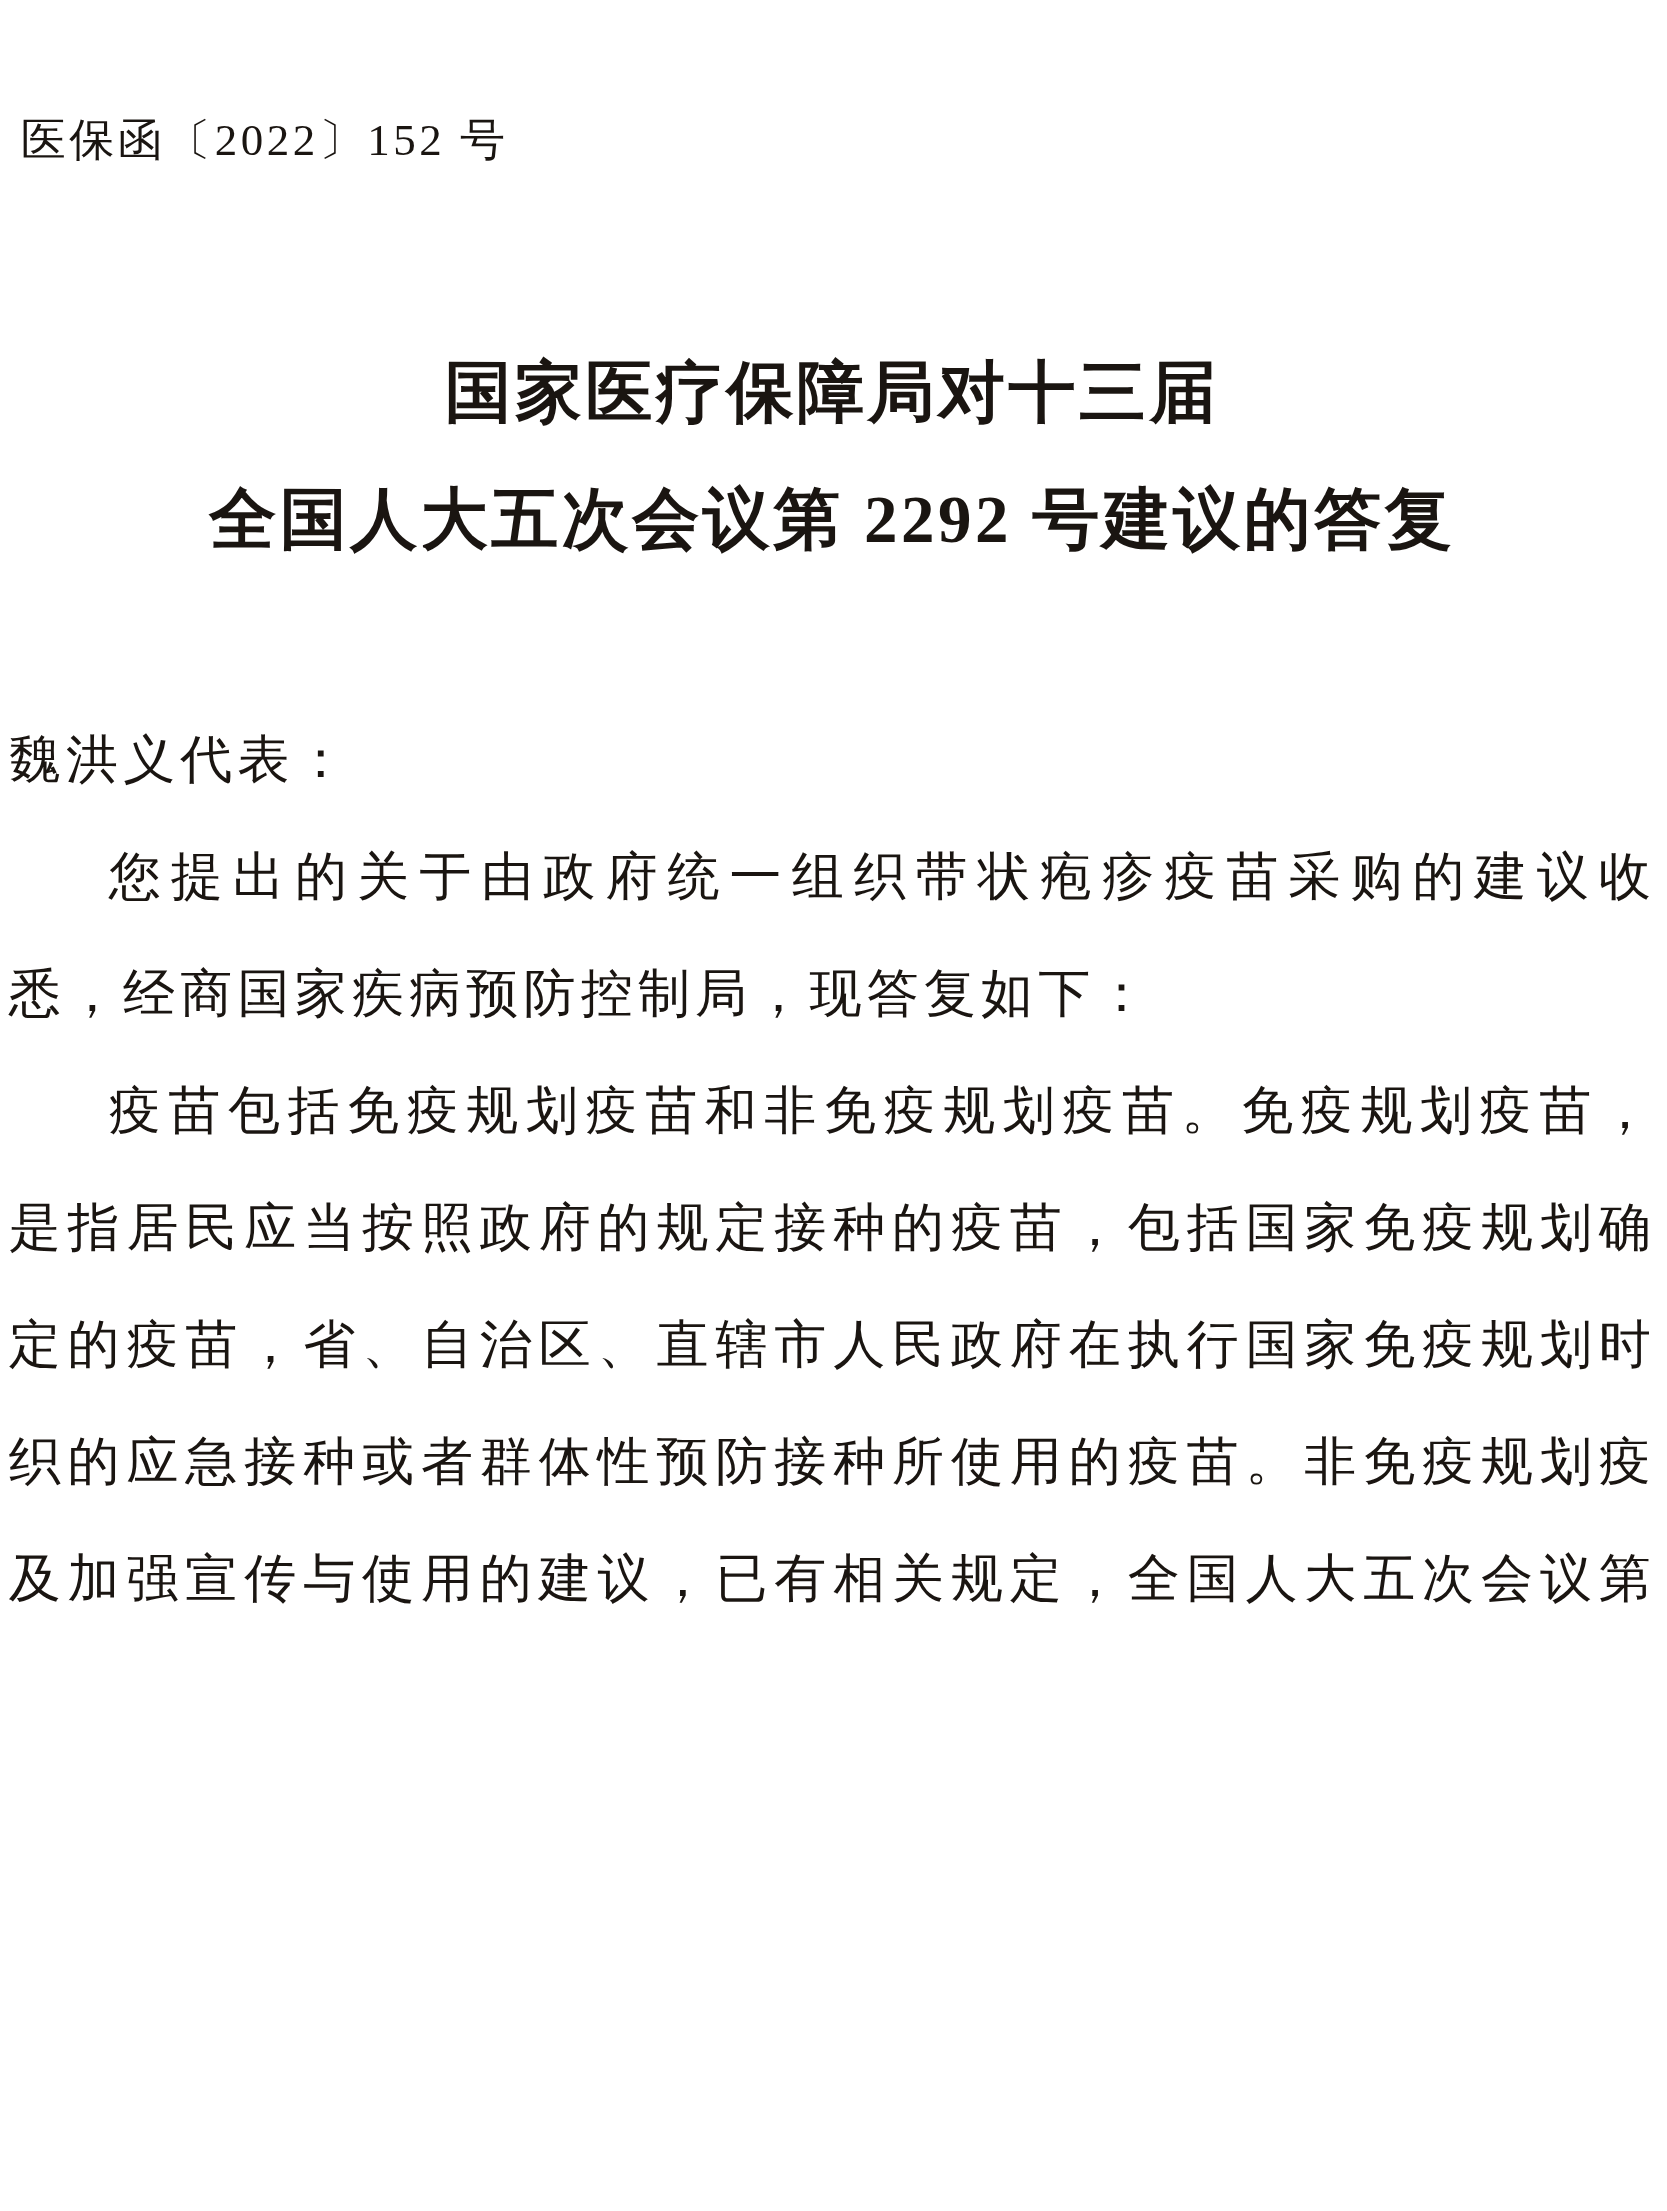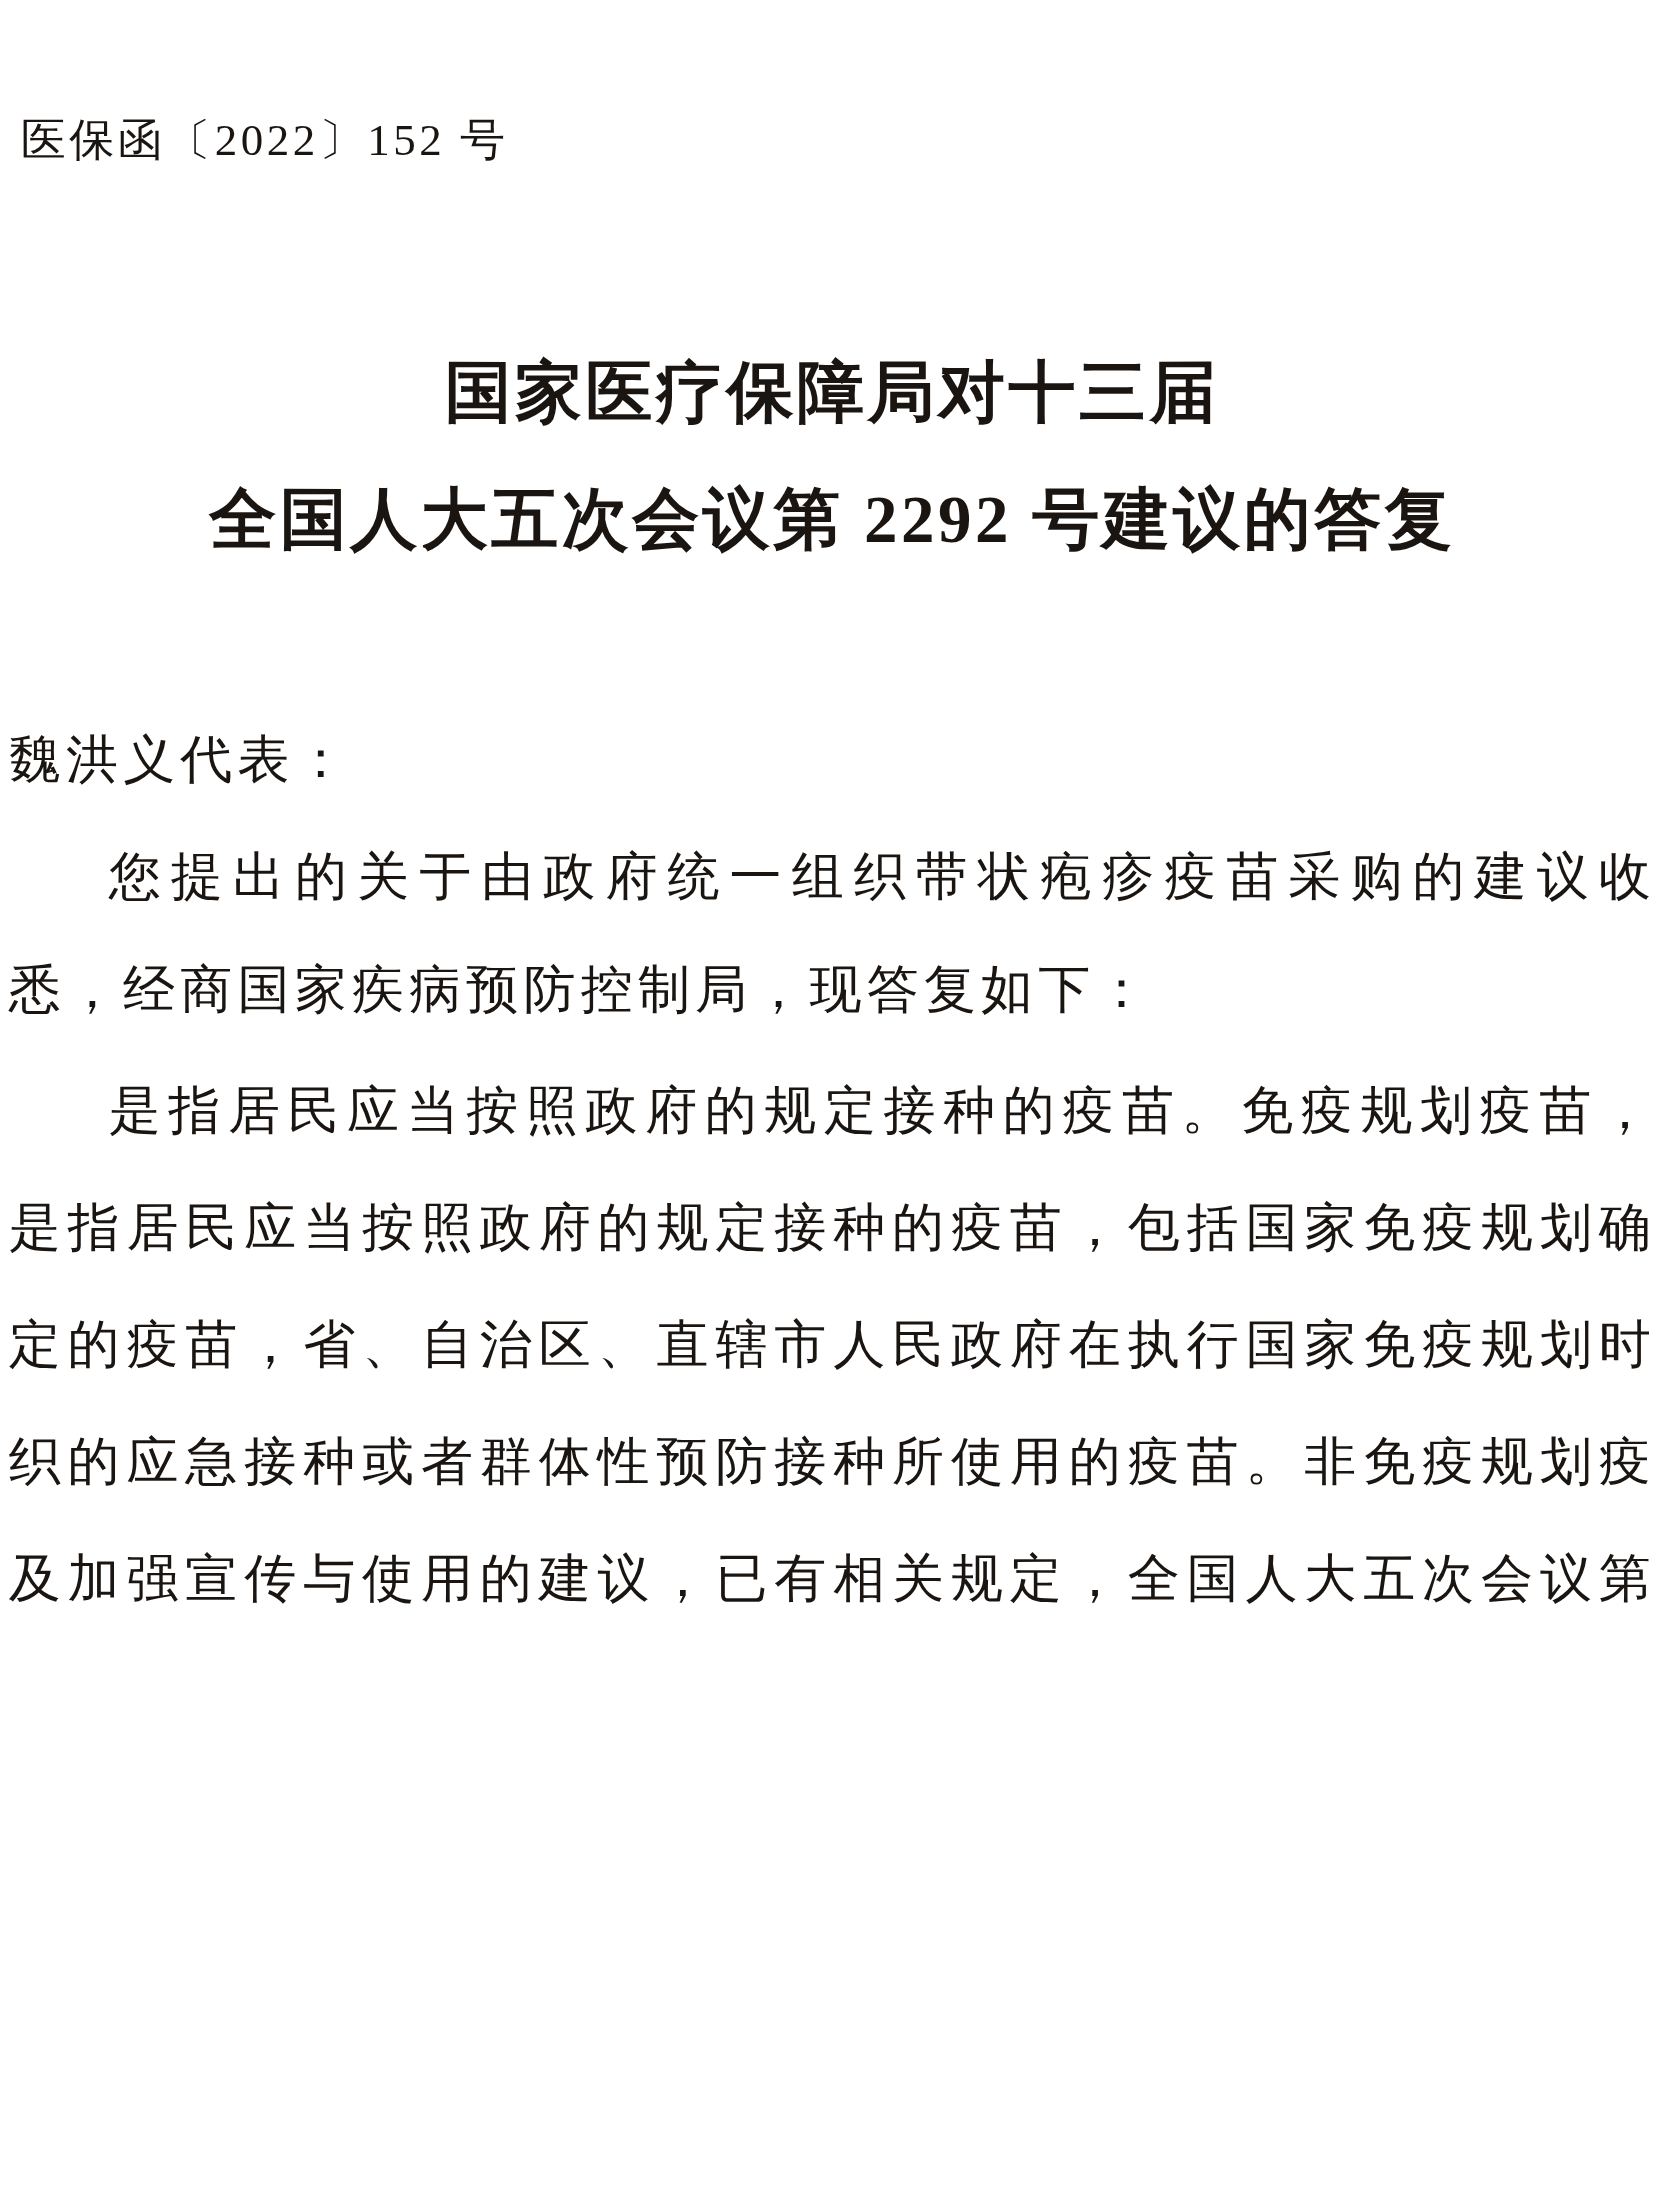--- a/index.html
+++ b/index.html
@@ -45,21 +45,20 @@
     text-align: justify;
     text-align-last: justify;
   }
   .line.first {
     text-indent: 100px;
   }
   .line.last {
     text-align: left;
     text-align-last: left;
     white-space: nowrap;
-    font-family: Liberation Mono, monospace;
   }
   .footer-rules {
     position: absolute;
     left: 10.4px;
     right: 9.6px;
     top: 2124px;
   }
   .rule-thin {
     height: 1.7px;
     background: #ffffff;
@@ -86,21 +85,21 @@
 
   <div class="text-block">
     <div class="addressee">魏洪义代表：</div>
 
     <div>
       <div class="line first">您提出的关于由政府统一组织带状疱疹疫苗采购的建议收</div>
       <div class="line last">悉，经商国家疾病预防控制局，现答复如下：</div>
     </div>
 
     <div>
-      <div class="line first">是指居民应当按照政府的规定接种的疫苗。免疫规划疫苗，</div>
+      <div class="line first">疫苗包括免疫规划疫苗和非免疫规划疫苗。免疫规划疫苗，</div>
       <div class="line">是指居民应当按照政府的规定接种的疫苗，包括国家免疫规划确</div>
       <div class="line">定的疫苗，省、自治区、直辖市人民政府在执行国家免疫规划时</div>
       <div class="line">织的应急接种或者群体性预防接种所使用的疫苗。非免疫规划疫</div>
       <div class="line">及加强宣传与使用的建议，已有相关规定，全国人大五次会议第</div>
       <div class="line last">中已有体现。</div>
     </div>
   </div>
 
   <div class="footer-rules">
     <div class="rule-thin"></div>

